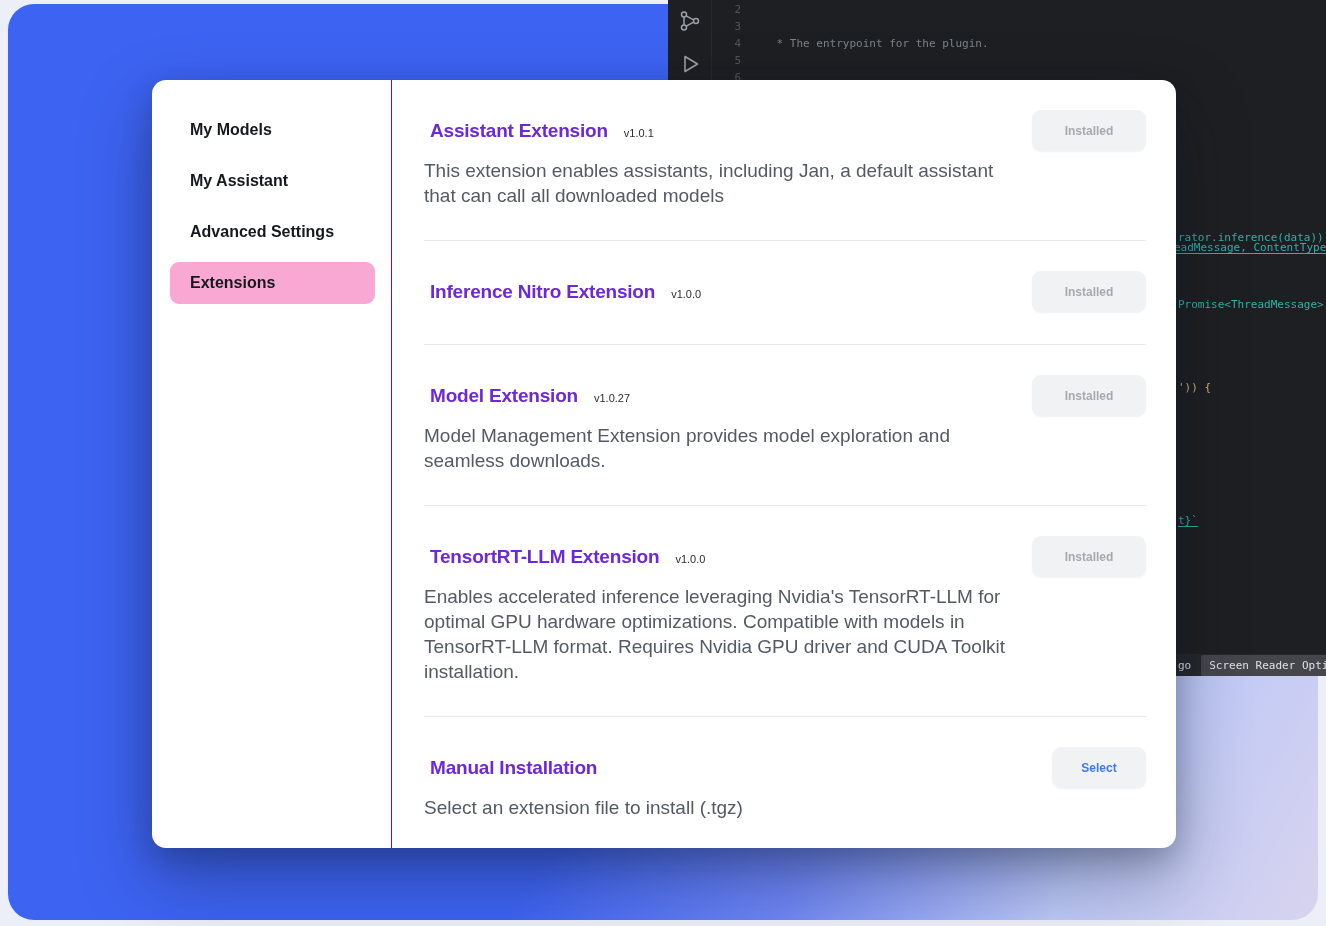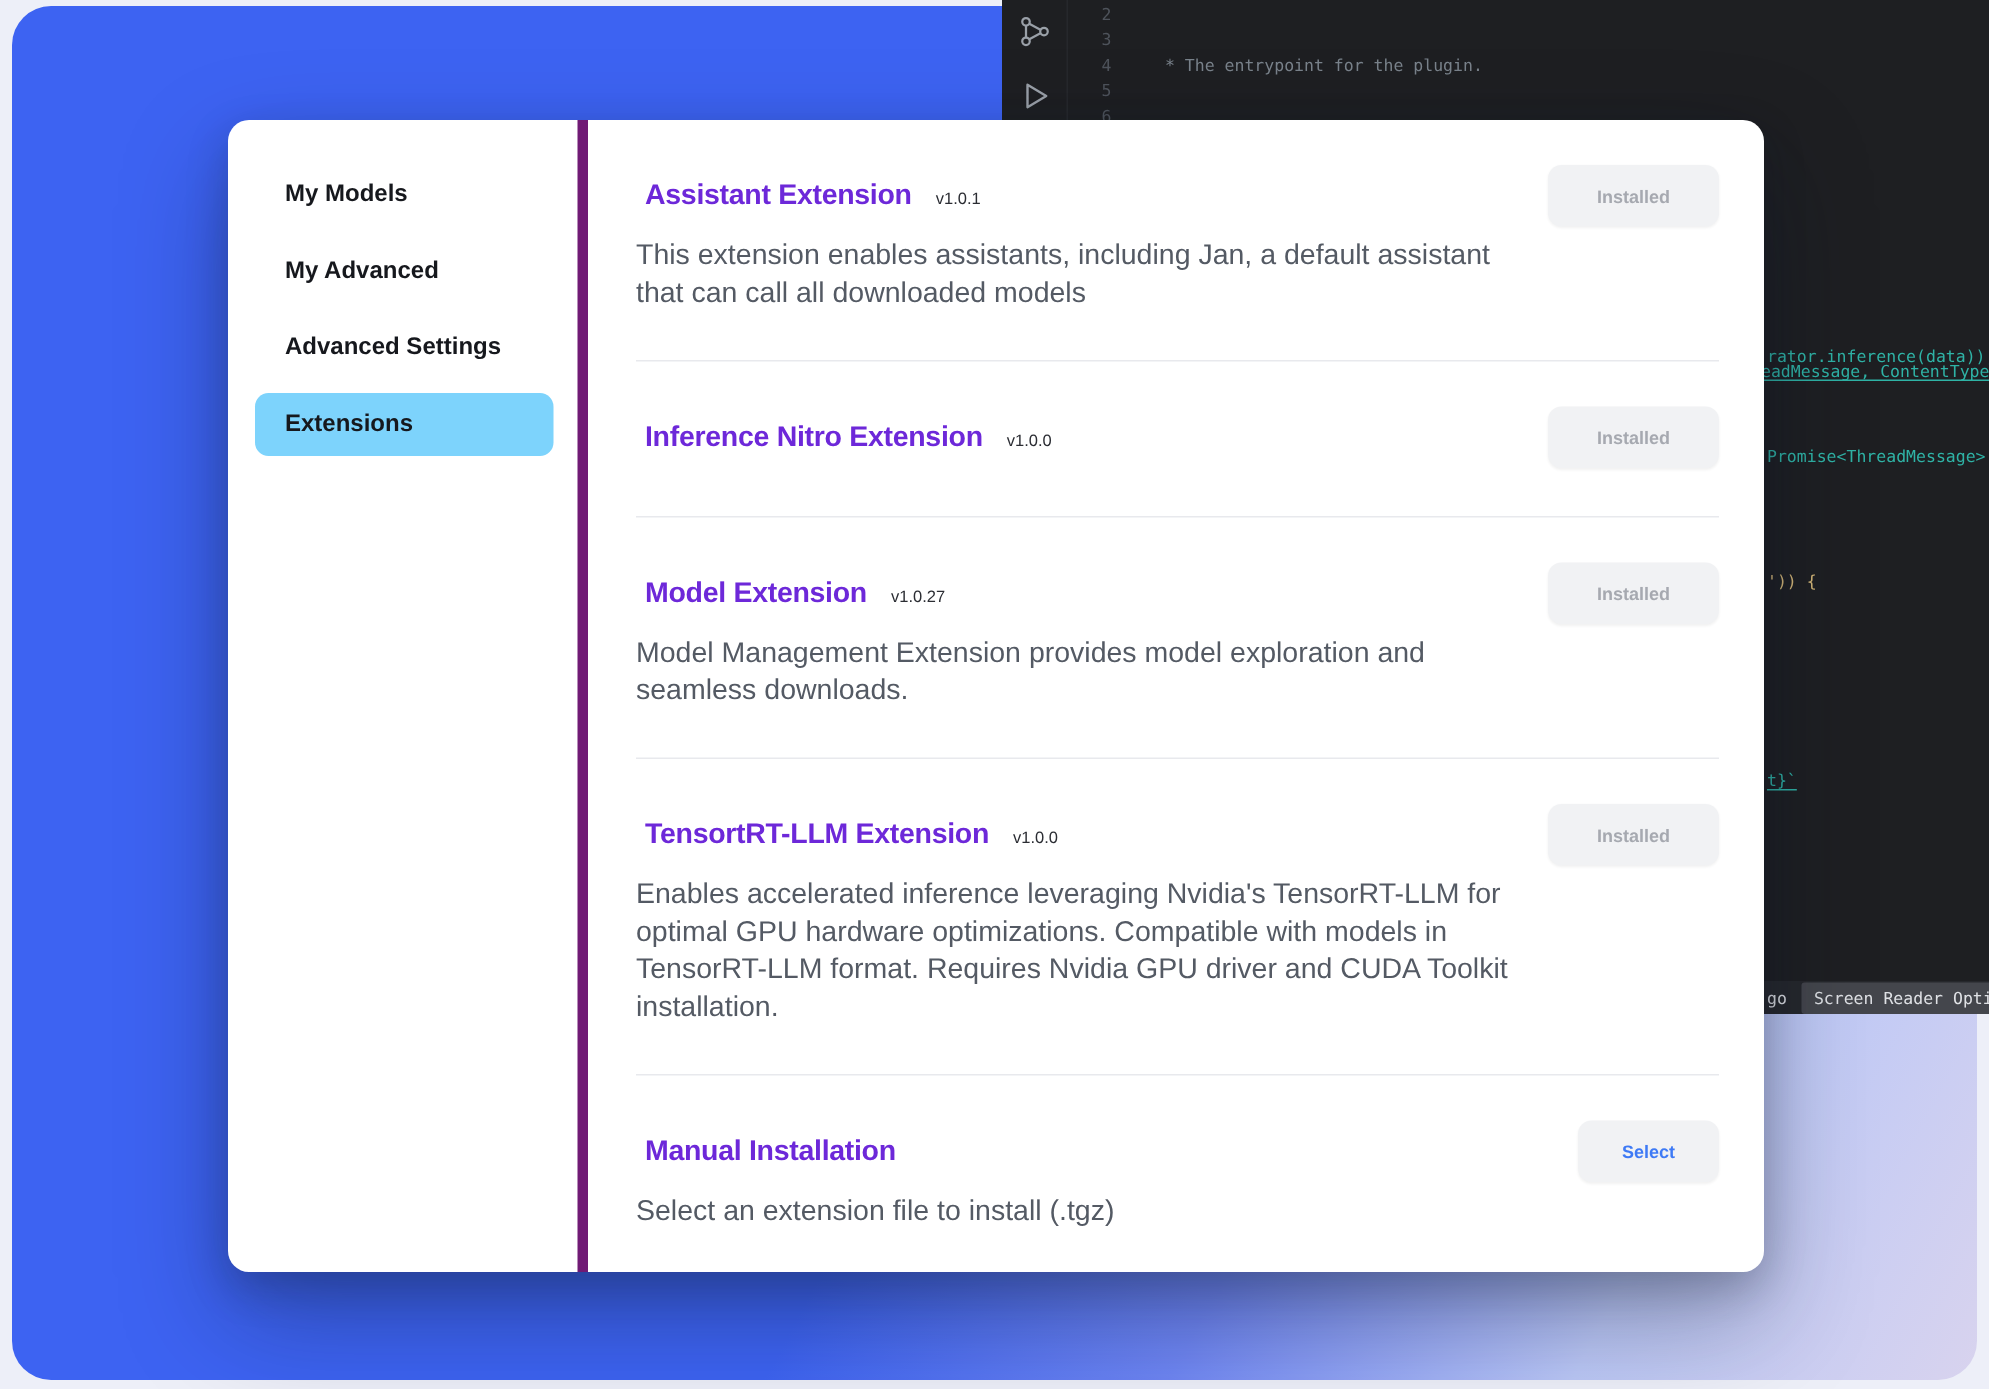--- a/index.html
+++ b/index.html
@@ -54,27 +54,27 @@
     flex:none; background:#44464c; color:#dfe1e5; padding:2px 8px; border-radius:2px;
     white-space:nowrap;
   }
 
   
   .modal {
     position:absolute; left:152px; top:80px; width:1024px; height:768px;
     background:#ffffff; border-radius:14px; overflow:hidden; display:flex;
     box-shadow:0 30px 70px rgba(15,23,42,.35), 0 10px 28px rgba(15,23,42,.22);
   }
-  .sidebar { width:240px; flex:none; border-right:7px solid #701a75; padding-top:29px; }
+  .sidebar { width:240px; flex:none; border-right:1px solid #701a75; padding-top:29px; }
   .side-item {
     height:42px; display:flex; align-items:center;
     margin:0 16px 9px 18px; padding:0 20px; border-radius:9px;
     font-size:16px; font-weight:700; color:#16181d; cursor:pointer;
   }
-  .side-item.active { background:#7dd3fc; }
+  .side-item.active { background:#f9a8d4; }
 
   .content { flex:1; padding:0 30px 0 32px; }
   .section { padding:30px 0 32px; border-bottom:1px solid #e8e9ed; }
   .section:last-child { border-bottom:none; }
   .head { display:flex; justify-content:space-between; align-items:flex-start; }
   .t-row { display:flex; align-items:baseline; gap:10px; padding-top:4px; }
   .t-row h3 { margin:6px; font-size:19px; font-weight:700; color:#6d28d9; letter-spacing:-0.2px; }
   .version { font-size:11px; color:#2b2d33; }
   .btn {
     height:41px; min-width:114px; padding:0 22px; border:none; border-radius:9px;
@@ -130,21 +130,21 @@
 
   <div class="status-bar">
     <span class="status-left">go</span>
     <span class="status-chip">Screen Reader Optimize</span>
   </div>
 </div>
 
 <div class="modal">
   <div class="sidebar">
     <div class="side-item">My Models</div>
-    <div class="side-item">My Advanced</div>
+    <div class="side-item">My Assistant</div>
     <div class="side-item">Advanced Settings</div>
     <div class="side-item active">Extensions</div>
   </div>
 
   <div class="content">
 
     <div class="section">
       <div class="head">
         <div class="t-row">
           <h3>Assistant Extension</h3>

